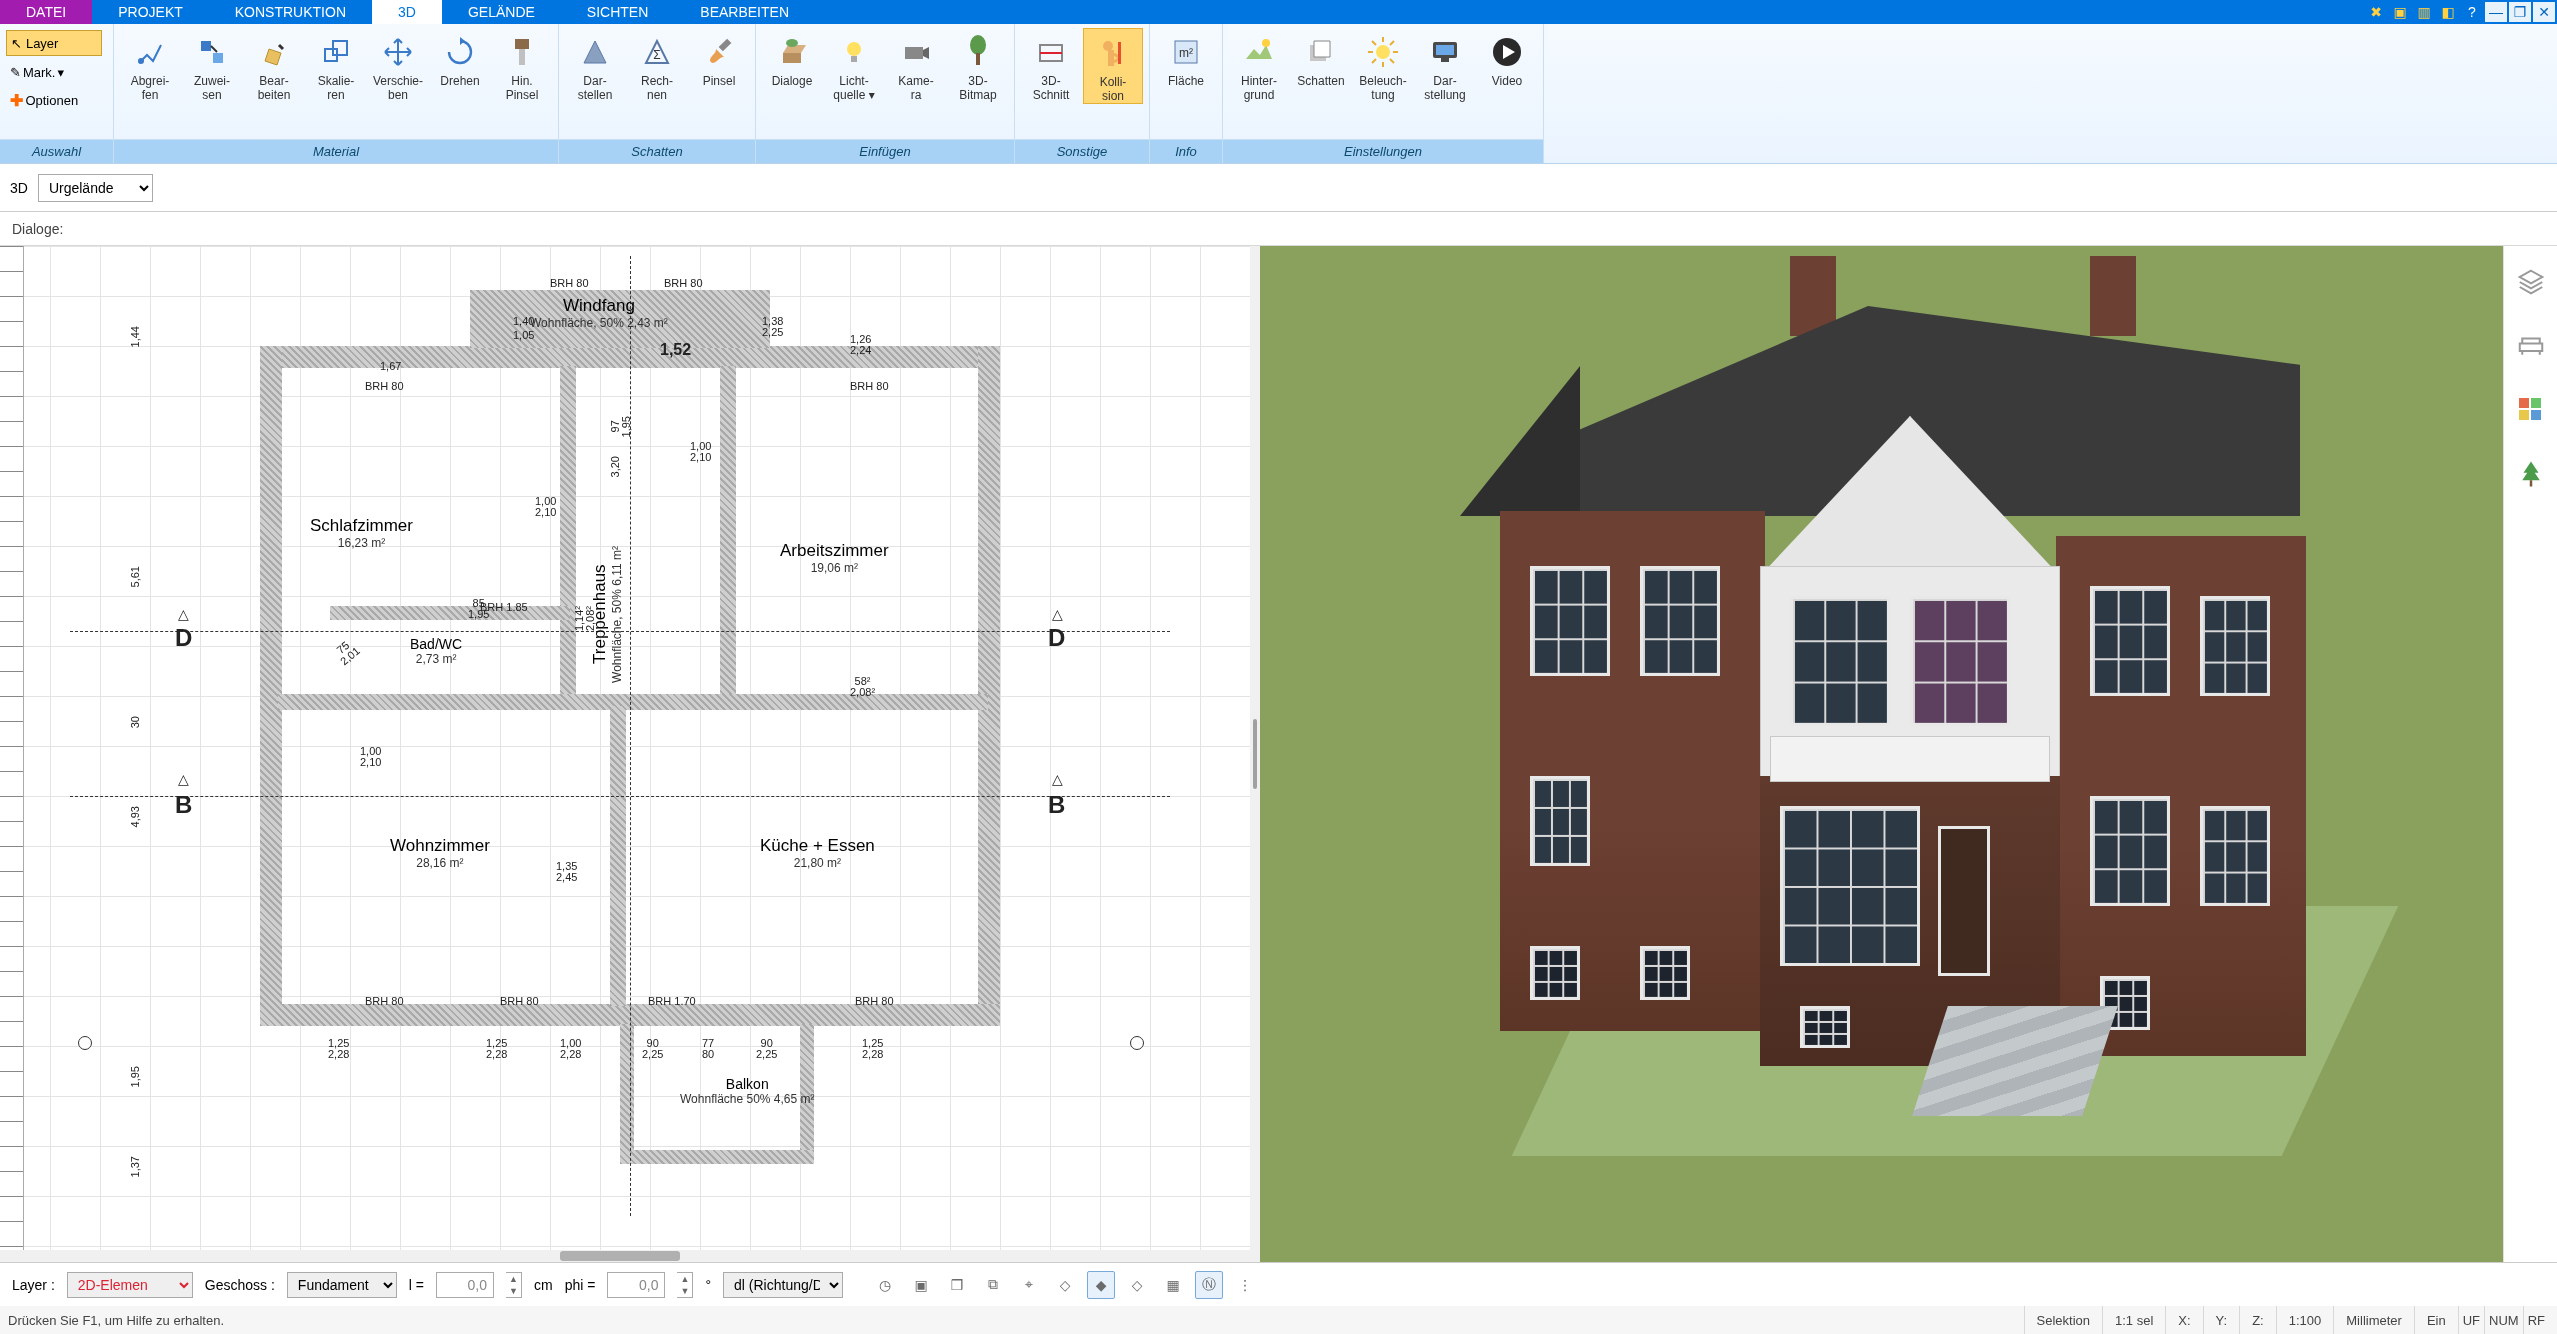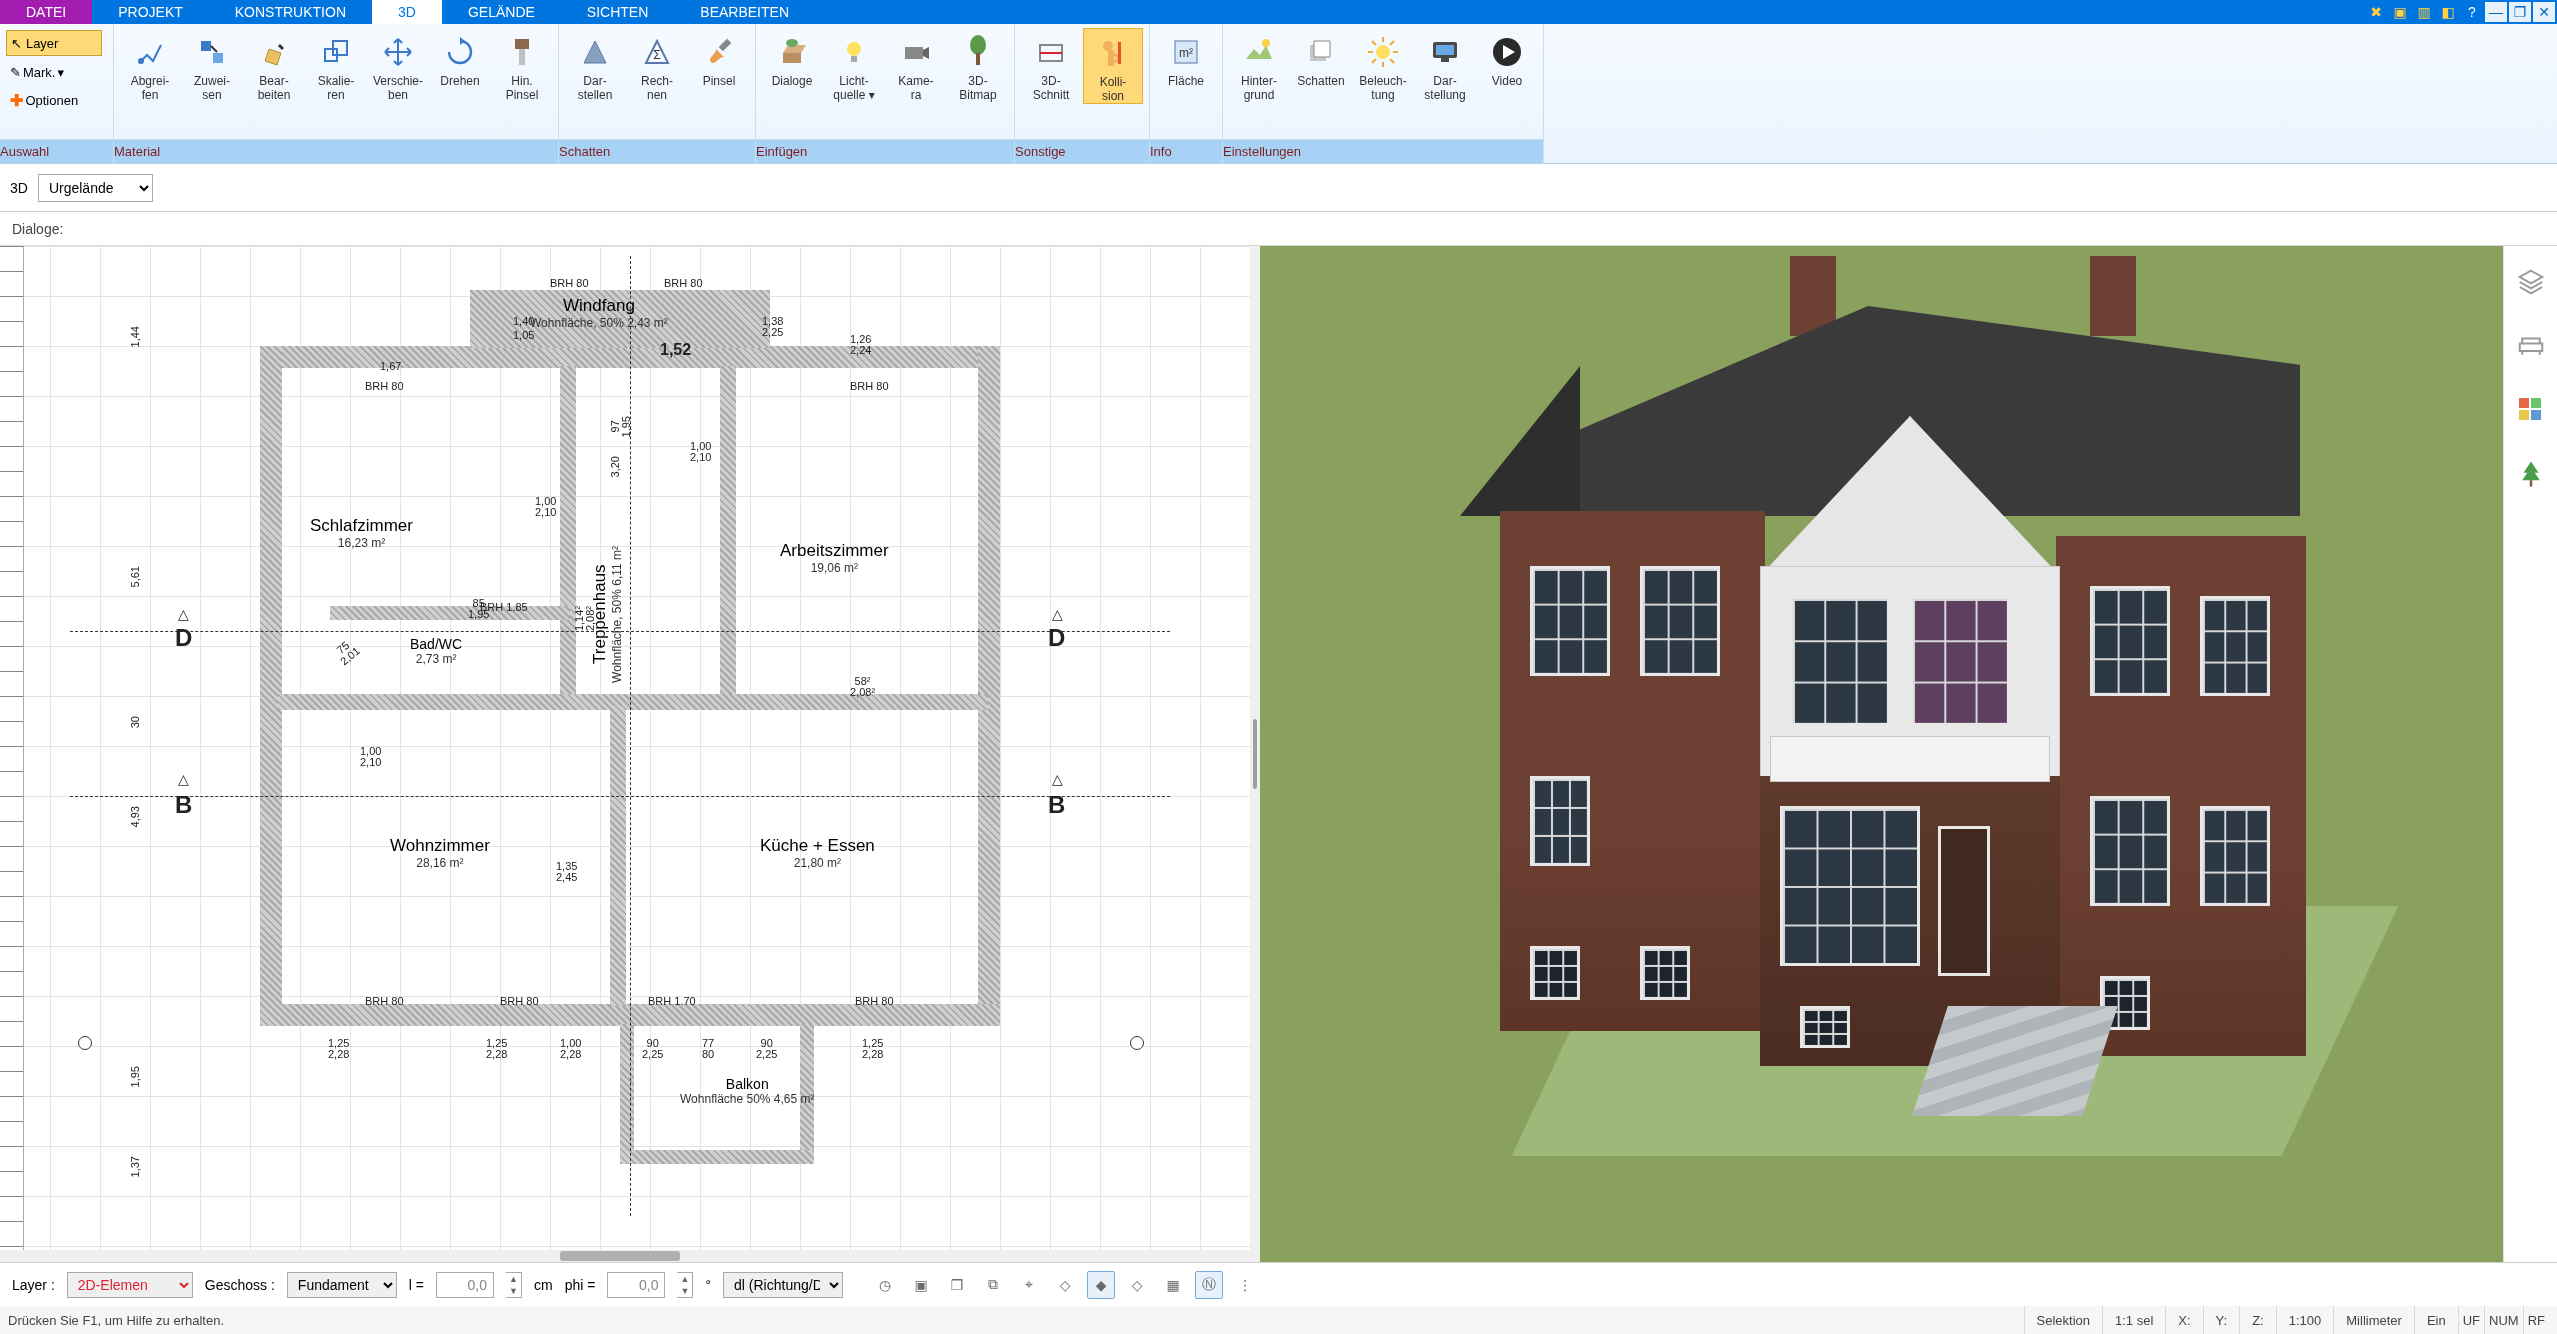--- a/index.html
+++ b/index.html
@@ -11,21 +11,21 @@
 .menu-tab.file { background: #a21caf; }
 .menu-tab.active { background: #fff; color: #0075e0; }
 .menubar-right { position: absolute; right: 0; top: 0; height: 24px; display: flex; align-items: center; gap: 2px; padding-right: 2px; }
 .mb-icon { width: 22px; height: 20px; display: flex; align-items: center; justify-content: center; color: #fff; font-size: 14px; cursor: pointer; }
 .mb-icon.yellow { color: #ffd040; }
 
 
 .ribbon { height: 140px; background: linear-gradient(#f5faff,#eaf4ff); border-bottom: 1px solid #b8d4ec; display: flex; align-items: stretch; }
 .ribbon-group { border-right: 1px solid #c8dff2; display: flex; flex-direction: column; }
 .ribbon-group-body { flex: 1; display: flex; align-items: flex-start; padding: 4px 6px 0 6px; gap: 2px; }
-.ribbon-group-label { height: 24px; background: #a8d2f5; color: #7f1d1d; font-size: 13px; line-height: 24px; border-top: 1px solid #c8dff2; }
+.ribbon-group-label { height: 24px; background: #a8d2f5; color: #0c4a6e; font-size: 13px; text-align: center; line-height: 24px; border-top: 1px solid #c8dff2; font-style: italic; }
 
 .selekt-btn { width: 96px; height: 26px; background: #ffd978; border: 1px solid #c9a030; display: flex; align-items: center; gap: 4px; padding: 0 4px; font-size: 13px; cursor: pointer; }
 .small-row { display: flex; align-items: center; gap: 2px; font-size: 13px; height: 24px; padding: 0 4px; cursor: pointer; }
 .small-row .plus { color: #ff6a00; font-weight: bold; font-size: 16px; }
 
 .ribbon-btn { width: 60px; display: flex; flex-direction: column; align-items: center; padding-top: 4px; cursor: pointer; }
 .ribbon-btn.active { background: #ffd978; border: 1px solid #e8b030; }
 .ribbon-btn .ico { width: 40px; height: 40px; display: flex; align-items: center; justify-content: center; }
 .ribbon-btn .lbl { font-size: 12px; text-align: center; line-height: 14px; color: #333; padding-top: 2px; white-space: pre-line; }
 

